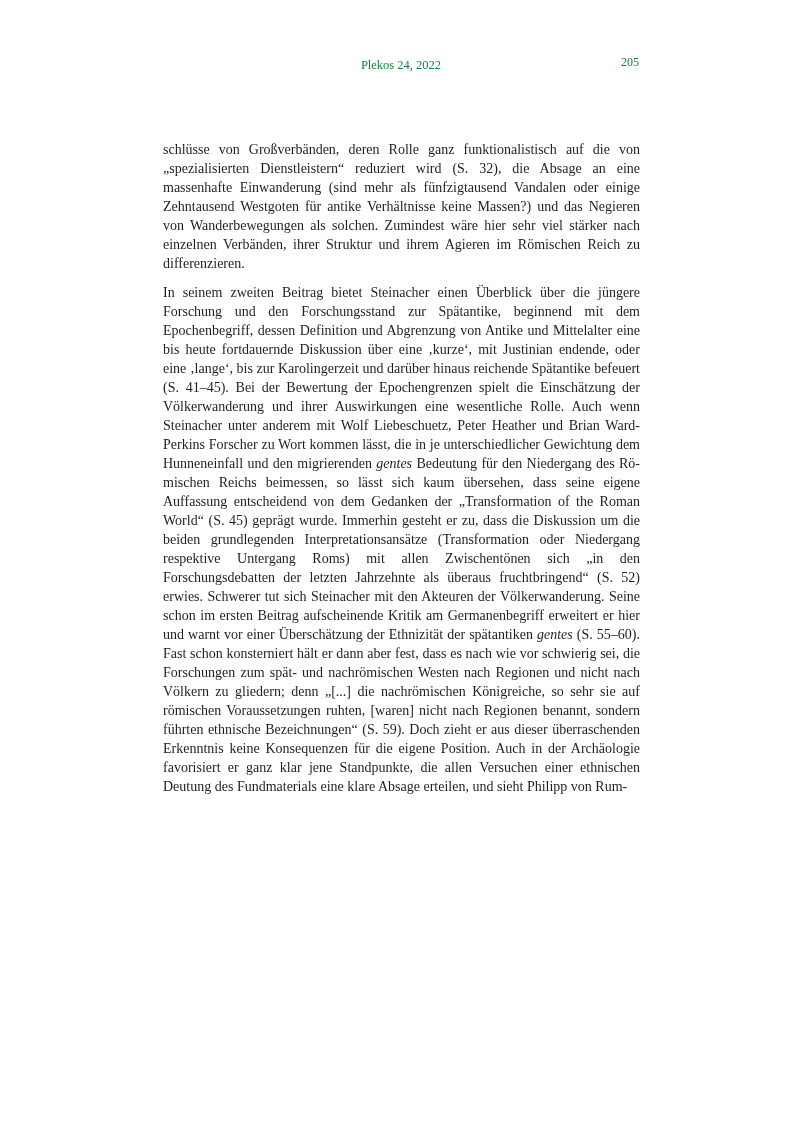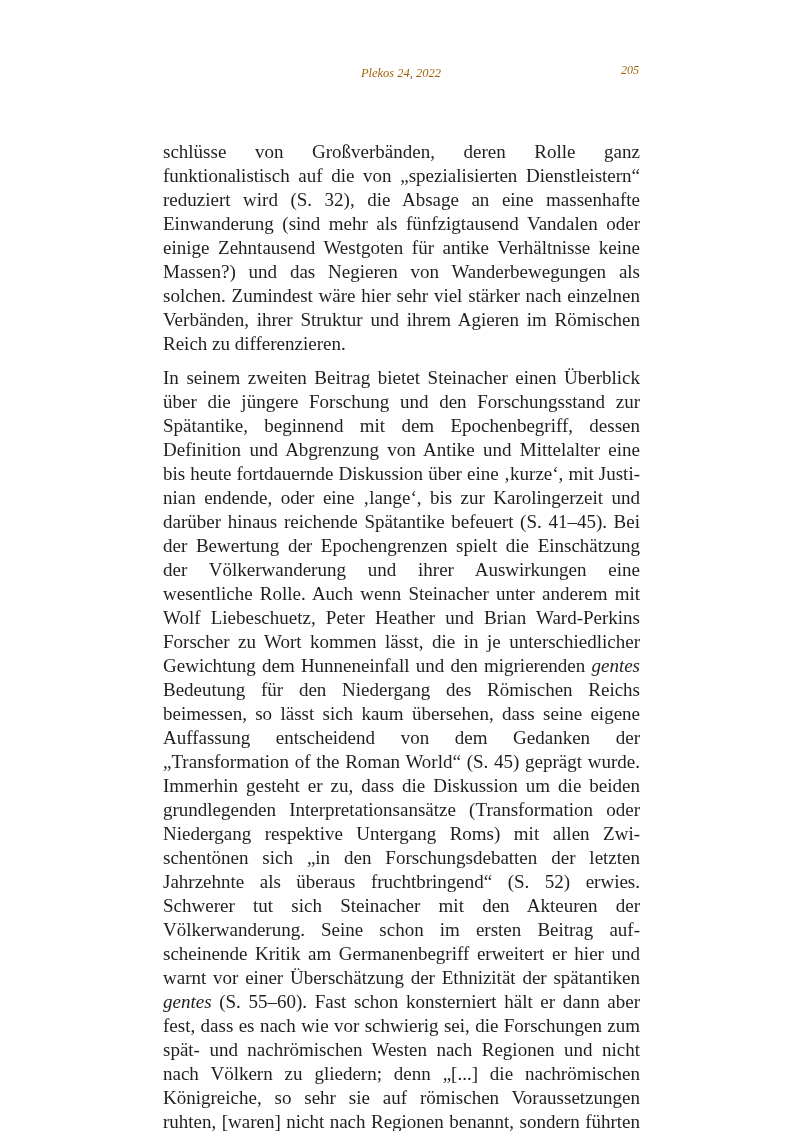--- a/index.html
+++ b/index.html
@@ -10,27 +10,26 @@
     body {
       width: 799px;
       height: 1131px;
       position: relative;
       overflow: hidden;
       font-family: "Liberation Serif", "DejaVu Serif", serif;
       color: #1f1f1f;
     }
     .running-header {
       position: absolute;
-      top: 66px;
+      top: 58px;
       left: 163px;
       width: 476px;
       height: 16px;
       font-size: 12.5px;
-      color: #a16207;
-      font-style: italic;
+      color: #15803d;
     }
     .running-header .journal {
       position: absolute;
       left: 0;
       right: 0;
       text-align: center;
       top: 0;
     }
     .running-header .page-number {
       position: absolute;
@@ -39,22 +38,22 @@
       font-size: 12px;
     }
     .body-text {
       position: absolute;
       top: 140px;
       left: 163px;
       width: 477px;
     }
     .body-text p {
       margin: 0;
-      font-size: 19px;
-      line-height: 24px;
+      font-size: 14px;
+      line-height: 19px;
       text-align: justify;
       hyphens: manual;
     }
     .body-text p + p {
       margin-top: 10px;
     }
     .body-text em {
       font-style: italic;
     }
   </style>

